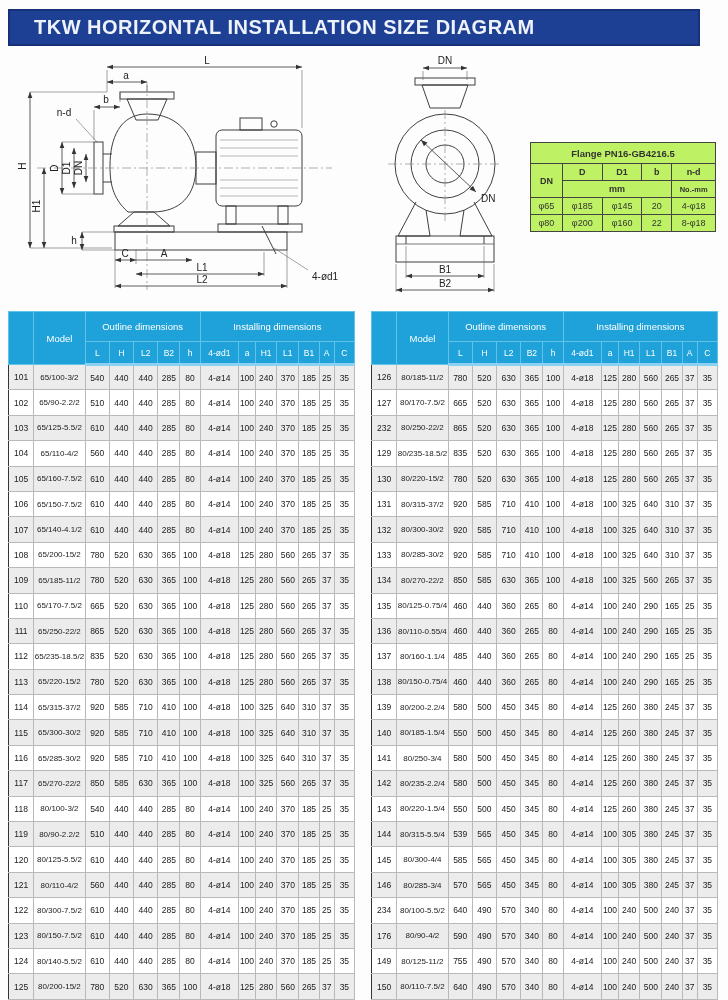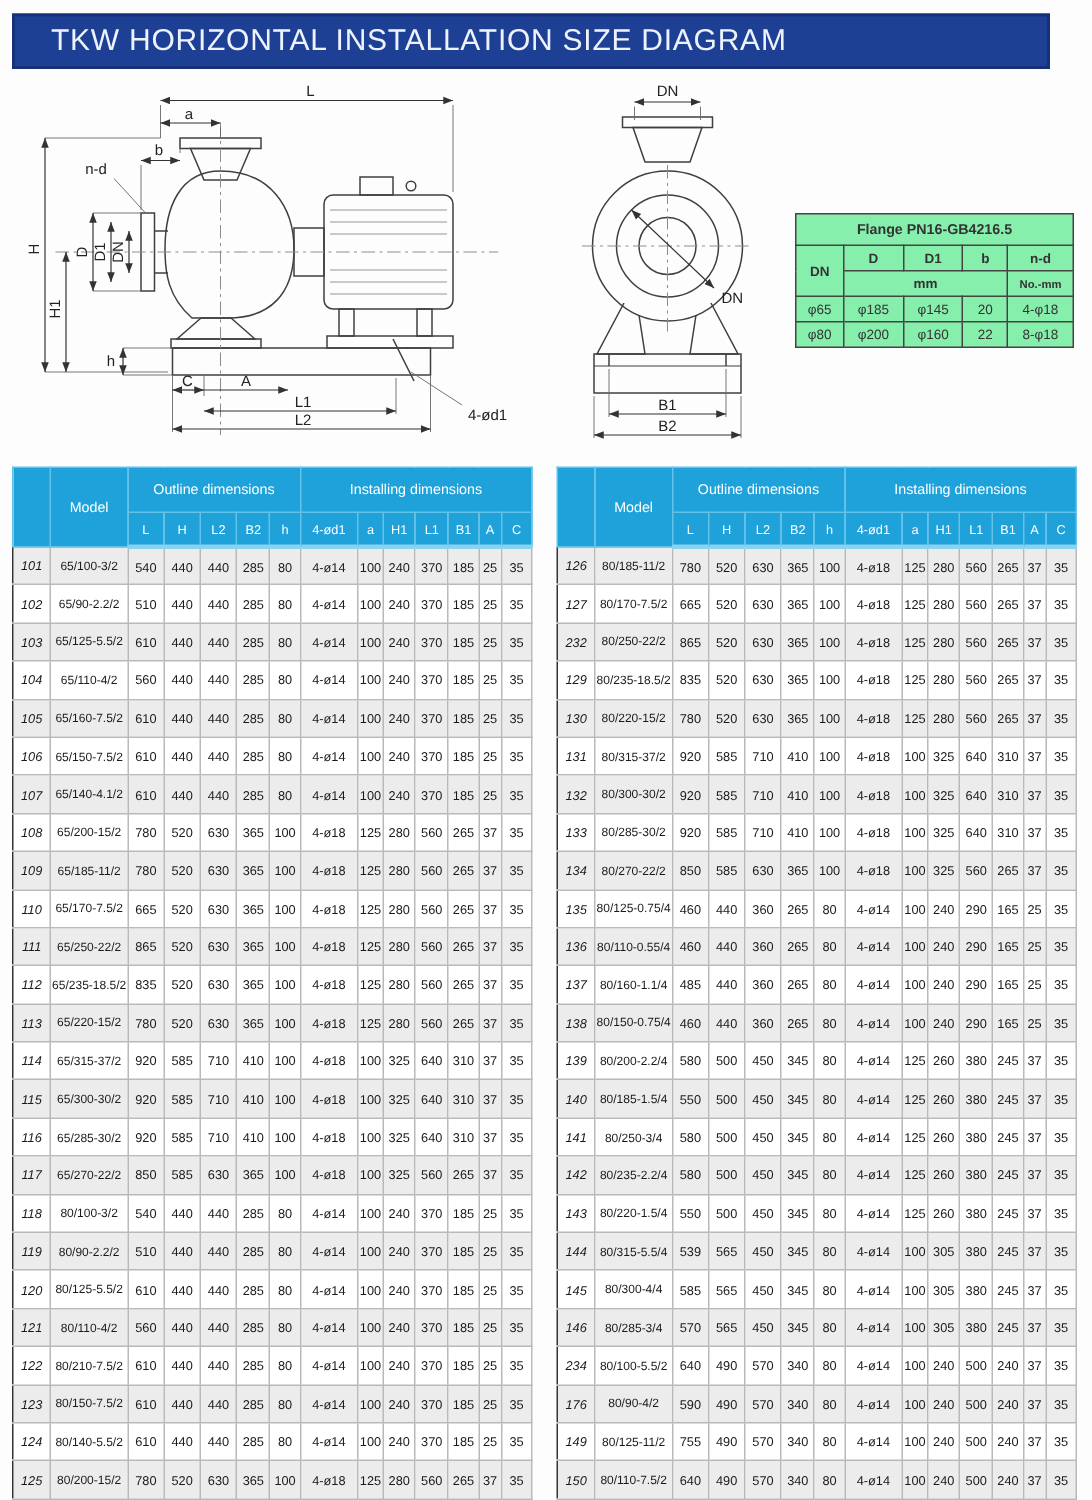--- a/index.html
+++ b/index.html
@@ -2,49 +2,49 @@
 <html><head>
 <meta charset="utf-8">
 <style>
   html,body{margin:0;padding:0;background:#ffffff;}
   .page{position:relative;width:728px;height:1000px;background:#fdfdfd;overflow:hidden;
         font-family:"Liberation Sans",sans-serif;}
   
   .banner{position:absolute;left:8px;top:9px;width:688px;height:33px;
           background:#1d4094;border:2px solid #16307a;
           display:flex;align-items:center;}
-  .banner h1{margin:0 0 0 24px;font-size:20px;font-weight:normal;color:#eef2fb;
+  .banner h1{margin:0 0 0 24px;font-size:20px;font-weight:bold;color:#eef2fb;
              letter-spacing:.5px;white-space:nowrap;}
   
   .drawings{position:absolute;left:0;top:48px;width:728px;height:260px;}
   .svgbox{position:absolute;}
   svg text{font-family:"Liberation Sans",sans-serif;font-size:10px;fill:#222;}
   
   .flange{position:absolute;left:530px;top:94px;width:186px;border-collapse:collapse;
-          font-size:9px;color:#333;background:#86efac;}
+          font-size:9px;color:#333;background:#bef264;}
   .flange th,.flange td{border:1px solid #444;text-align:center;padding:1px 0;height:14px;}
   .flange .ttl{font-size:9.5px;height:18px;border-bottom:1px solid #444;}
   .flange .small{font-size:7.5px;}
   
   .tables-row{position:absolute;left:8px;top:311px;display:flex;gap:16px;}
   table.half{border-collapse:collapse;table-layout:fixed;width:347px;
              border:1.5px solid #333;background:#fff;}
   table.half thead th{background:#1fa1d9;color:#fff;font-weight:normal;
                       border:1px solid #62c2e7;padding:0;}
   table.half thead tr.grp th{height:29px;font-size:9.5px;}
   table.half thead tr.sub th{height:21px;font-size:8.5px;border-bottom:3px solid #8ad2f0;}
   table.half thead th.modelh{font-size:10px;}
   table.half tbody td{border:1px solid #b9b9b9;text-align:center;font-size:8.5px;
                       color:#1a1a1a;padding:0;overflow:hidden;white-space:nowrap;}
   table.half tbody tr{height:25.4px;}
   table.half tbody tr:nth-child(odd){background:#ececec;}
   table.half tbody tr:nth-child(even){background:#ffffff;}
   table.half tbody td:nth-child(2){font-size:8px;}
   table.half tbody td:nth-child(8){border-left:1.6px solid #333;}
-  table.half tbody td:first-child{border-left:none;font-style:italic;}
+  table.half tbody td:first-child{border-left:none;}
 </style>
 </head>
 <body>
 
 <div class="page">
 
   <div class="banner">
     <h1>TKW HORIZONTAL INSTALLATION SIZE DIAGRAM</h1>
   </div>
 
@@ -608,21 +608,21 @@
             <td>4-ø14</td>
             <td>100</td>
             <td>240</td>
             <td>370</td>
             <td>185</td>
             <td>25</td>
             <td>35</td>
           </tr>
           <tr>
             <td>122</td>
-            <td>80/210-7.5/2</td>
+            <td>80/300-7.5/2</td>
             <td>610</td>
             <td>440</td>
             <td>440</td>
             <td>285</td>
             <td>80</td>
             <td>4-ø14</td>
             <td>100</td>
             <td>240</td>
             <td>370</td>
             <td>185</td>

